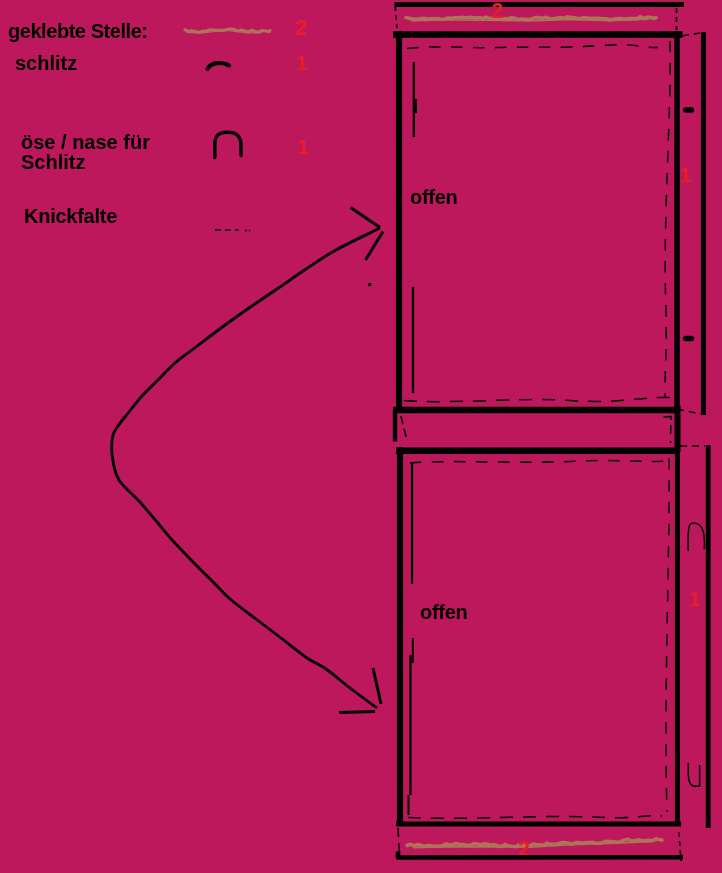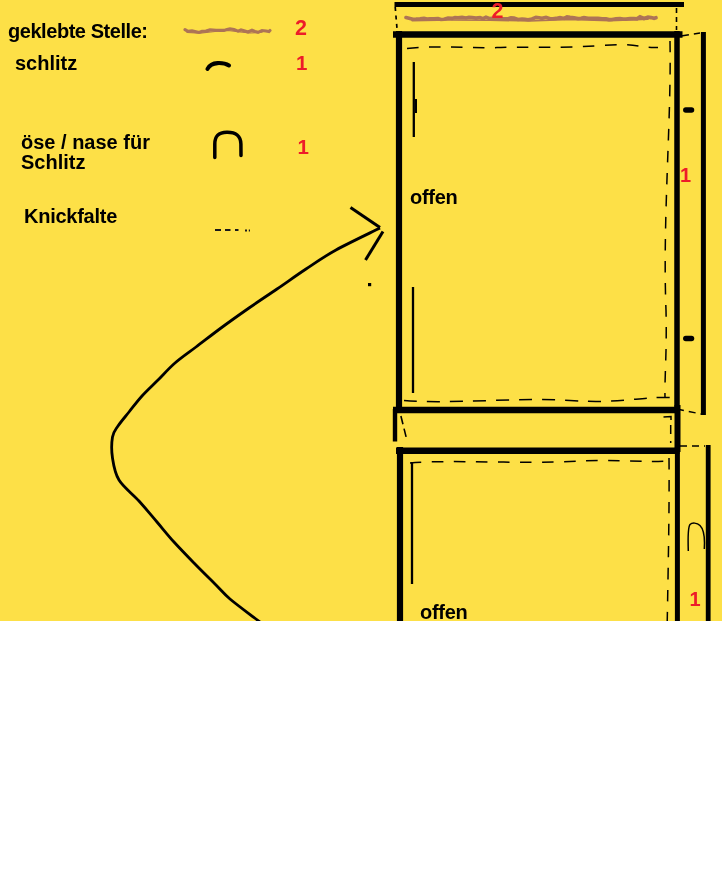--- a/index.html
+++ b/index.html
@@ -1,16 +1,16 @@
 <!DOCTYPE html>
 <html><head>
 <meta charset="utf-8">
 <style>
   html,body{margin:0;padding:0;background:#ffffff;}
-  .wrap{position:relative;width:722px;height:621px;background:#fde047;overflow:hidden;}
+  .wrap{position:relative;width:722px;height:873px;background:#be185d;overflow:hidden;}
   svg{position:absolute;left:0;top:0;}
   text{font-family:"Liberation Sans",sans-serif;font-weight:bold;fill:#000;}
   .red{fill:#ed1c29;}
 </style>
 </head>
 <body>
 <div class="wrap">
 <svg width="722" height="873" viewBox="0 0 722 873">
 
   <g>

